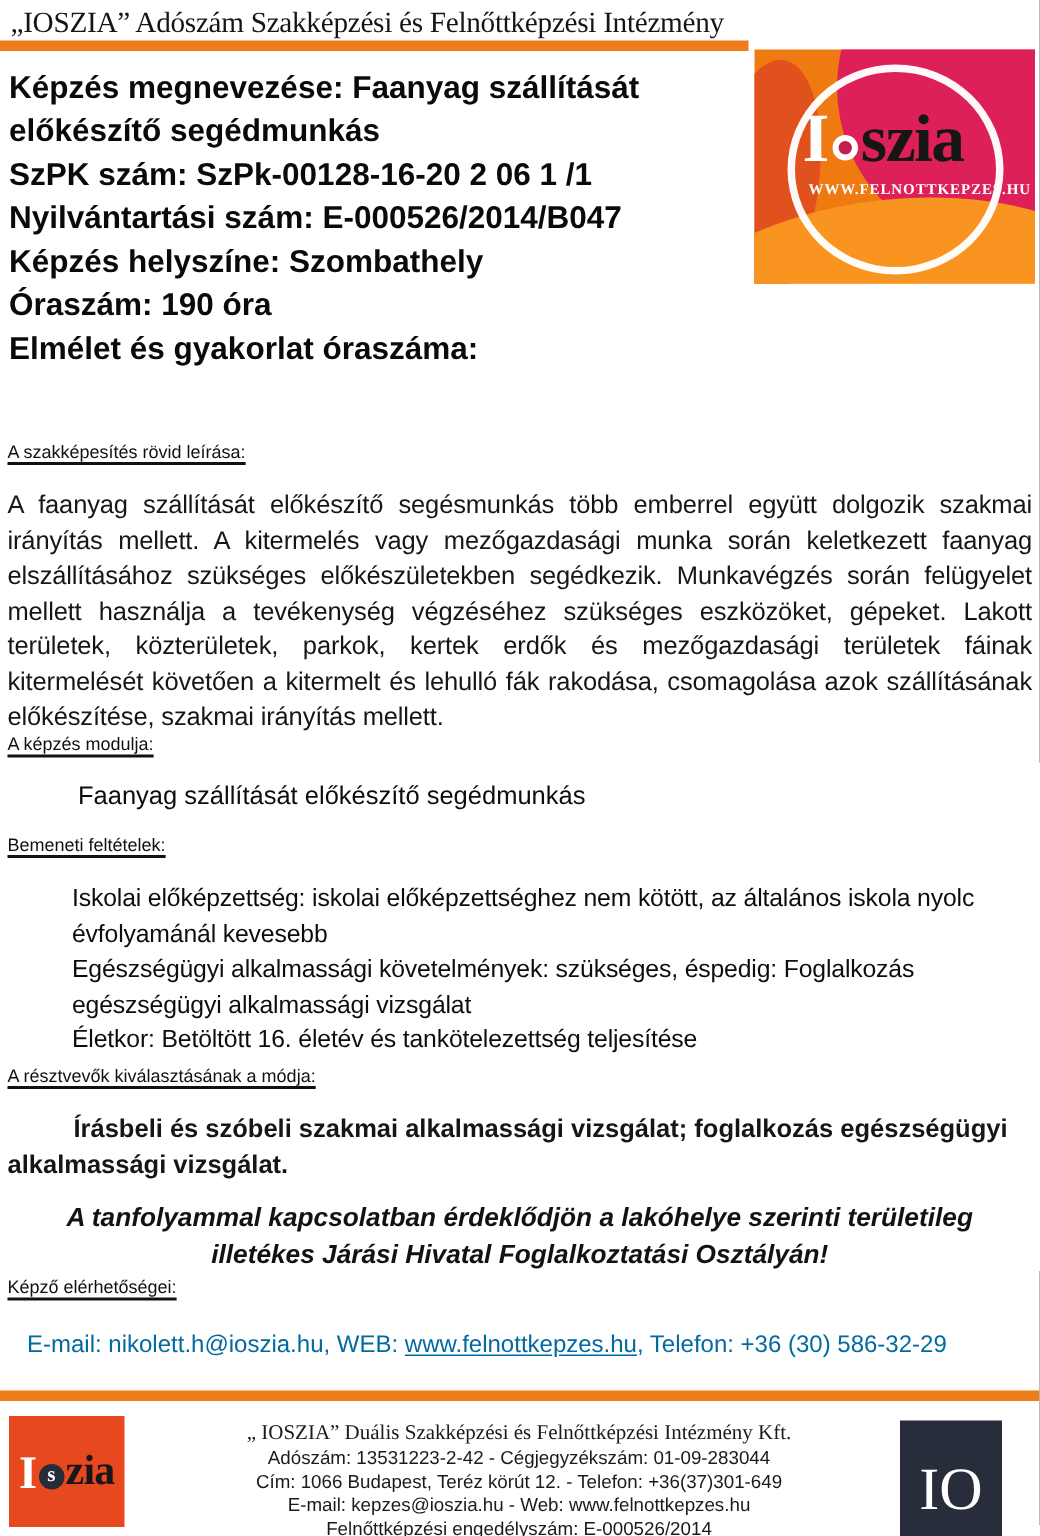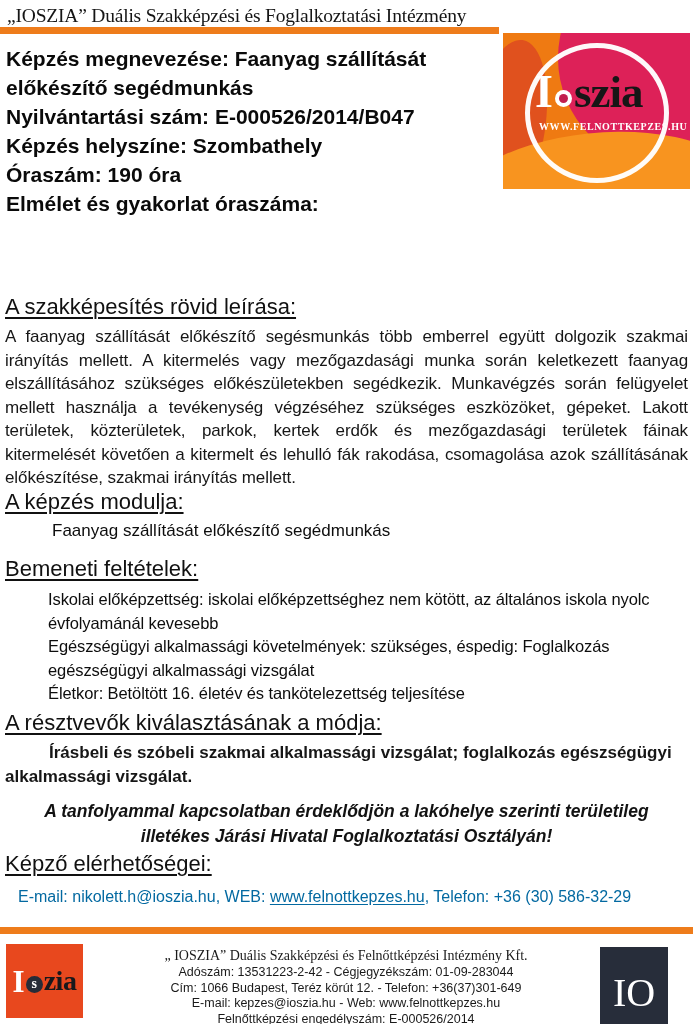--- a/index.html
+++ b/index.html
@@ -20,21 +20,21 @@
   .logo-i{font-size:46px;line-height:46px;color:#ffffff;}
   .logo-dot{width:17px;height:17px;background:#ffffff;border-radius:50%;margin:0 2px 8px 2px;position:relative;}
   .logo-dot::after{content:"";position:absolute;left:4px;top:4px;width:9px;height:9px;background:#c21f4e;border-radius:50%;}
   .logo-szia{font-size:45px;line-height:46px;color:#161616;letter-spacing:-1px;}
   .logo-url{position:absolute;left:36px;top:88px;font-family:"Liberation Serif", serif;font-weight:bold;
         font-size:10px;color:#ffffff;letter-spacing:0.6px;white-space:nowrap;}
 
   
   .course{position:absolute;left:6px;top:44px;width:497px;font-weight:bold;font-size:21px;line-height:29px;color:#0a0a0a;}
 
-  .sec-h{position:absolute;left:5px;font-size:22px;color:#111;
+  .sec-h{position:absolute;left:5px;font-size:12px;color:#111;
         text-decoration:underline;text-decoration-thickness:1.5px;text-underline-offset:3px;white-space:nowrap;}
   .body-text{font-size:17px;line-height:23.5px;color:#161616;}
 
   .desc-h{top:294px;}
   .desc-p{position:absolute;left:5px;top:325px;width:683px;text-align:justify;letter-spacing:-0.1px;}
   .mod-h{top:489px;}
   .mod-item{position:absolute;left:52px;top:521px;font-size:17px;}
   .req-h{top:556px;}
   .req-items{position:absolute;left:48px;top:588px;width:642px;font-size:16.5px;line-height:23.6px;letter-spacing:-0.1px;}
   .sel-h{top:710px;}
@@ -60,39 +60,40 @@
 
   .footer-right-logo{position:absolute;left:600px;top:947px;width:68px;height:90px;background:#272d3a;
         display:flex;align-items:center;justify-content:center;
         font-family:"Liberation Serif", serif;color:#ffffff;font-size:40px;}
 </style>
 </head>
 <body>
 
 <div class="page">
 
-  <div class="header-title">„IOSZIA” Duális Szakképzési és Foglalkoztatási Intézmény</div>
+  <div class="header-title">„IOSZIA” Adószám Szakképzési és Felnőttképzési Intézmény</div>
   <div class="header-bar"></div>
 
   <div class="top-logo">
     <div class="logo-crescent"></div>
     <div class="logo-pink"></div>
     <div class="logo-swoosh"></div>
     <div class="logo-ring"></div>
     <div class="logo-word">
       <span class="logo-i">I</span>
       <span class="logo-dot"></span>
       <span class="logo-szia">szia</span>
     </div>
     <div class="logo-url">WWW.FELNOTTKEPZES.HU</div>
   </div>
 
   <div class="course">
     <div>Képzés megnevezése: Faanyag szállítását</div>
     <div>előkészítő segédmunkás</div>
+    <div>SzPK szám: SzPk-00128-16-20 2 06 1 /1</div>
     <div>Nyilvántartási szám: E-000526/2014/B047</div>
     <div>Képzés helyszíne: Szombathely</div>
     <div>Óraszám: 190 óra</div>
     <div>Elmélet és gyakorlat óraszáma:</div>
   </div>
 
   <div class="sec-h desc-h">A szakképesítés rövid leírása:</div>
   <div class="desc-p body-text">A faanyag szállítását előkészítő segésmunkás több emberrel együtt dolgozik szakmai irányítás mellett. A kitermelés vagy mezőgazdasági munka során keletkezett faanyag elszállításához szükséges előkészületekben segédkezik. Munkavégzés során felügyelet mellett használja a tevékenység végzéséhez szükséges eszközöket, gépeket. Lakott területek, közterületek, parkok, kertek erdők és mezőgazdasági területek fáinak kitermelését követően a kitermelt és lehulló fák rakodása, csomagolása azok szállításának előkészítése, szakmai irányítás mellett.</div>
 
   <div class="sec-h mod-h">A képzés modulja:</div>

